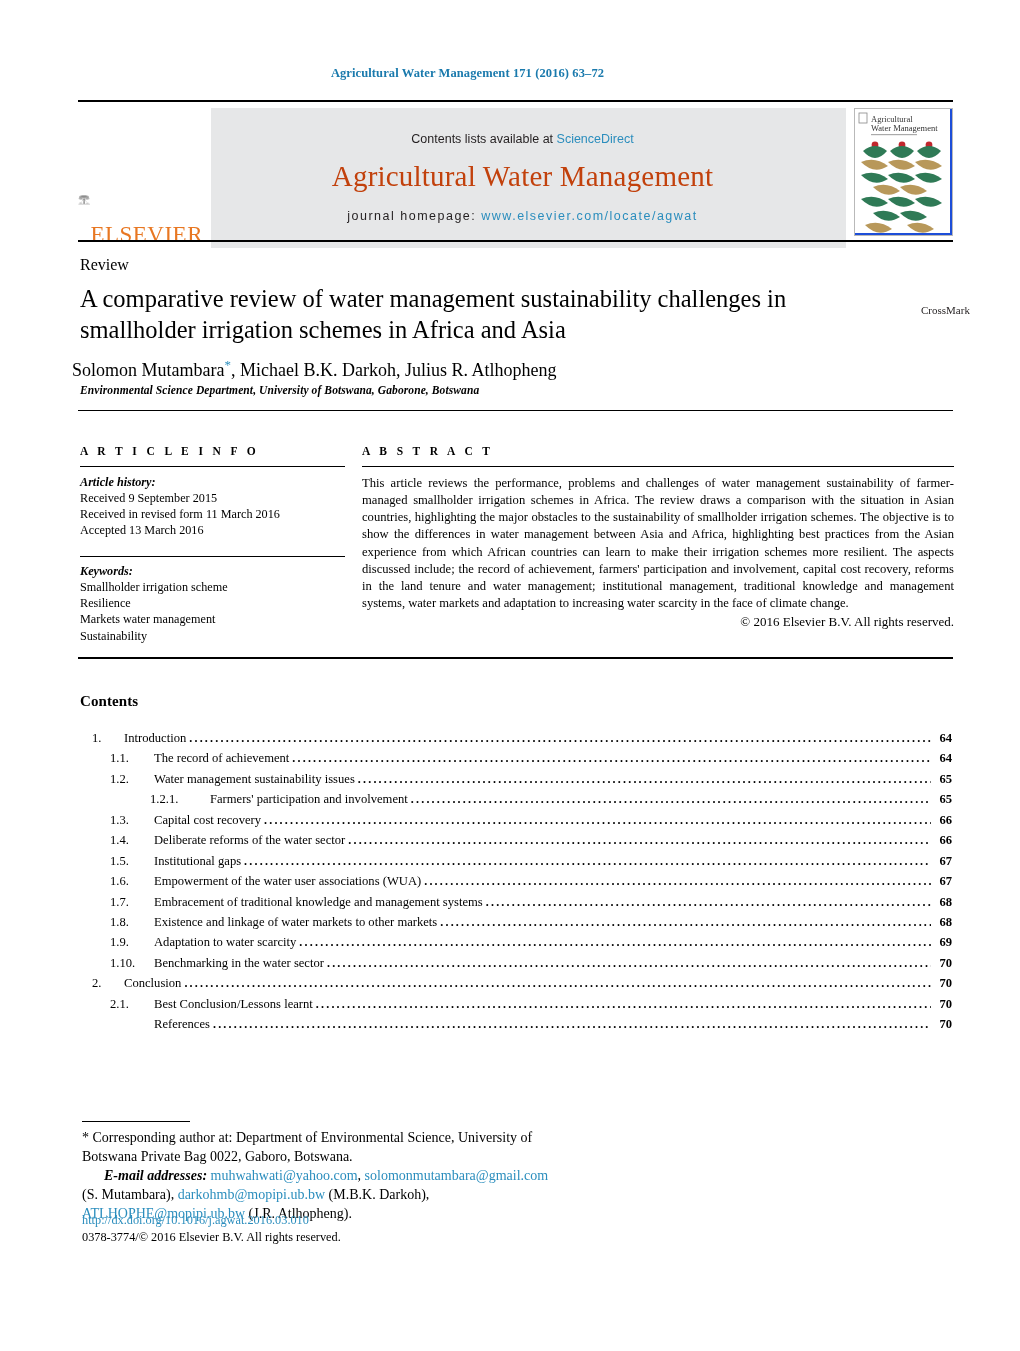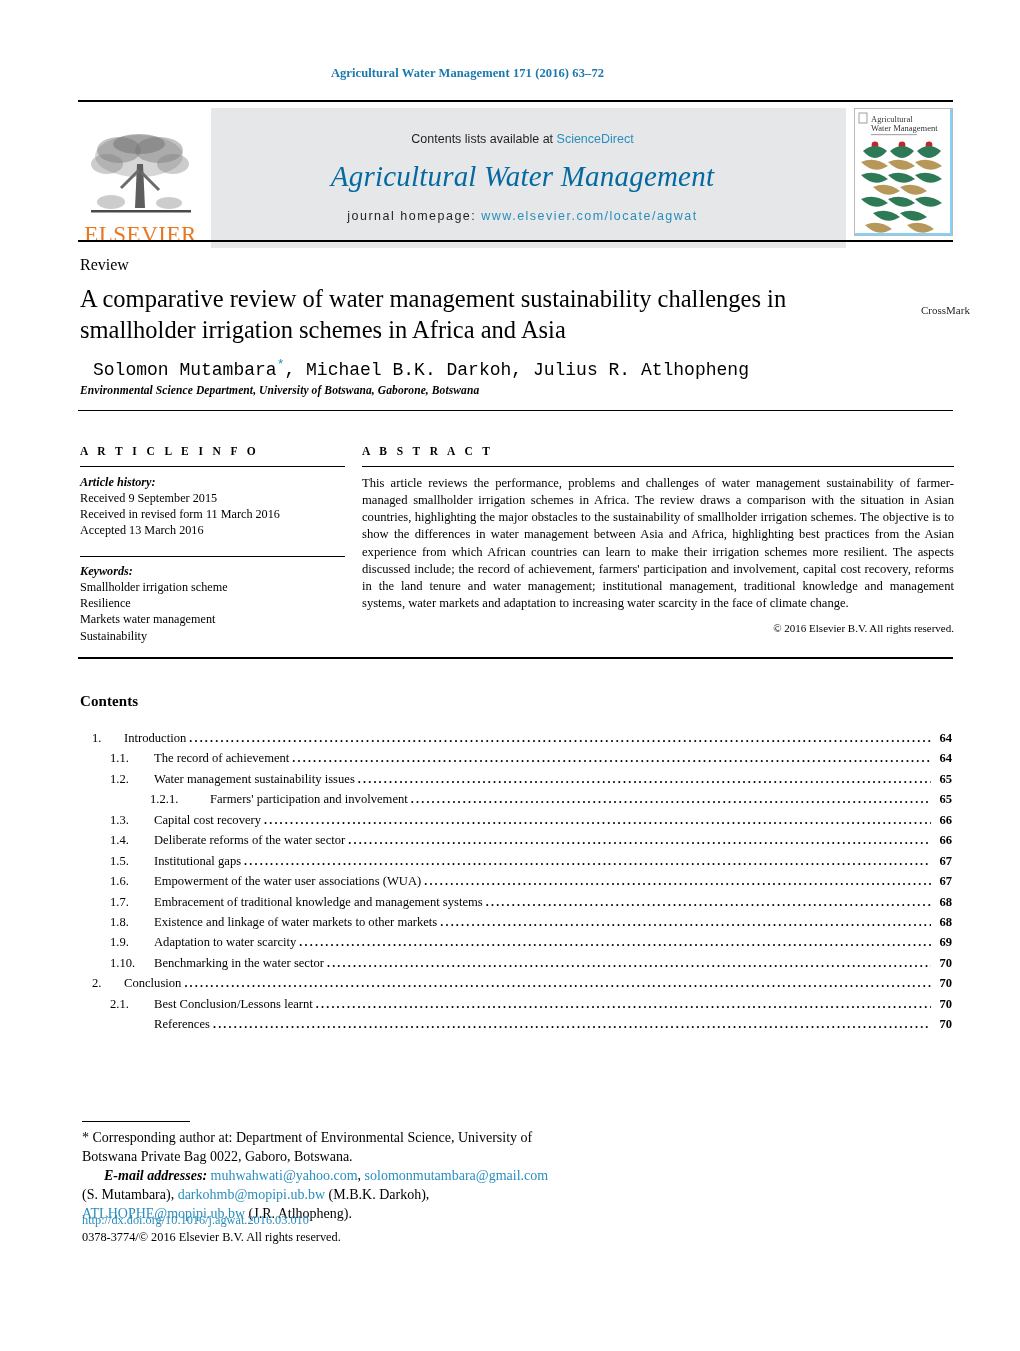--- a/index.html
+++ b/index.html
@@ -44,22 +44,22 @@
     width: 875px;
     border-top: 2.5px solid #000;
     padding-top: 6px;
     display: flex;
     align-items: stretch;
   }
   .elsevier-logo {
     width: 125px;
     flex: 0 0 125px;
     display: flex;
-    flex-direction: column;
-    align-items: center;
+    flex-direction: row;
+    align-items: flex-end;
     justify-content: flex-end;
     padding-bottom: 2px;
   }
   .tree-svg { display:block; }
   .elsevier-word {
     font-family: "Liberation Serif", serif;
     font-size: 23px;
     letter-spacing: .5px;
     color: #E87722;
     line-height: 1;
@@ -80,38 +80,37 @@
   .contents-line {
     font-family: "Liberation Sans", sans-serif;
     font-size: 12.5px;
     color: #231f20;
     margin-bottom: 14px;
   }
   .contents-line .sd { color: #2a8dbd; }
   .journal-title {
     font-family: "Liberation Serif", serif;
     font-size: 29px;
-    color: #0369a1;
+    color: #c2410c;
     letter-spacing: .2px;
     margin-bottom: 16px;
-    font-style: italic;
   }
   .homepage-line {
     font-family: "Liberation Sans", sans-serif;
     font-size: 12.5px;
     color: #231f20;
     letter-spacing: 1.5px;
   }
   .homepage-line .url { color: #2a8dbd; }
 
   .cover-thumb {
     width: 97px;
     flex: 0 0 97px;
     border: 1px solid #b9b9b9;
-    background: #7dd3fc;
+    background: #1d4ed8;
     height: 126px;
     position: relative;
     overflow: hidden;
   }
 
   .masthead-rule {
     position: absolute;
     top: 240px;
     left: 78px;
     width: 875px;
@@ -149,24 +148,24 @@
   }
   .crossmark-label {
     font-family: "Liberation Serif", serif;
     font-size: 11px;
     color: #231f20;
     margin-left: 3px;
   }
   .authors {
     position: absolute;
     top: 357px;
-    left: 93px;
+    left: 72px;
     width: 800px;
     font-size: 18px;
-    font-family: Liberation Mono, monospace;
+    font-family: Liberation Serif, serif;
   }
   .authors .star { color: #2a8dbd; font-size: 13px; vertical-align: super; }
   .affil {
     position: absolute;
     top: 384px;
     left: 80px;
     width: 800px;
     font-size: 11.5px;
     font-style: italic;
     font-weight: bold;
@@ -218,23 +217,23 @@
     font-size: 12.2px;
     line-height: 1.32;
   }
   .kw-block { margin-top: 3px; }
   .abstract-body {
     font-size: 12.6px;
     line-height: 1.36;
     text-align: justify;
   }
   .copyright {
-    font-size: 11px;
+    font-size: 13px;
     text-align: right;
-    margin-top: 10px;
+    margin-top: 2px;
   }
 
   .rule-under-abs {
     position: absolute;
     top: 657px;
     left: 78px;
     width: 875px;
     border-top: 2.5px solid #000;
   }
 

